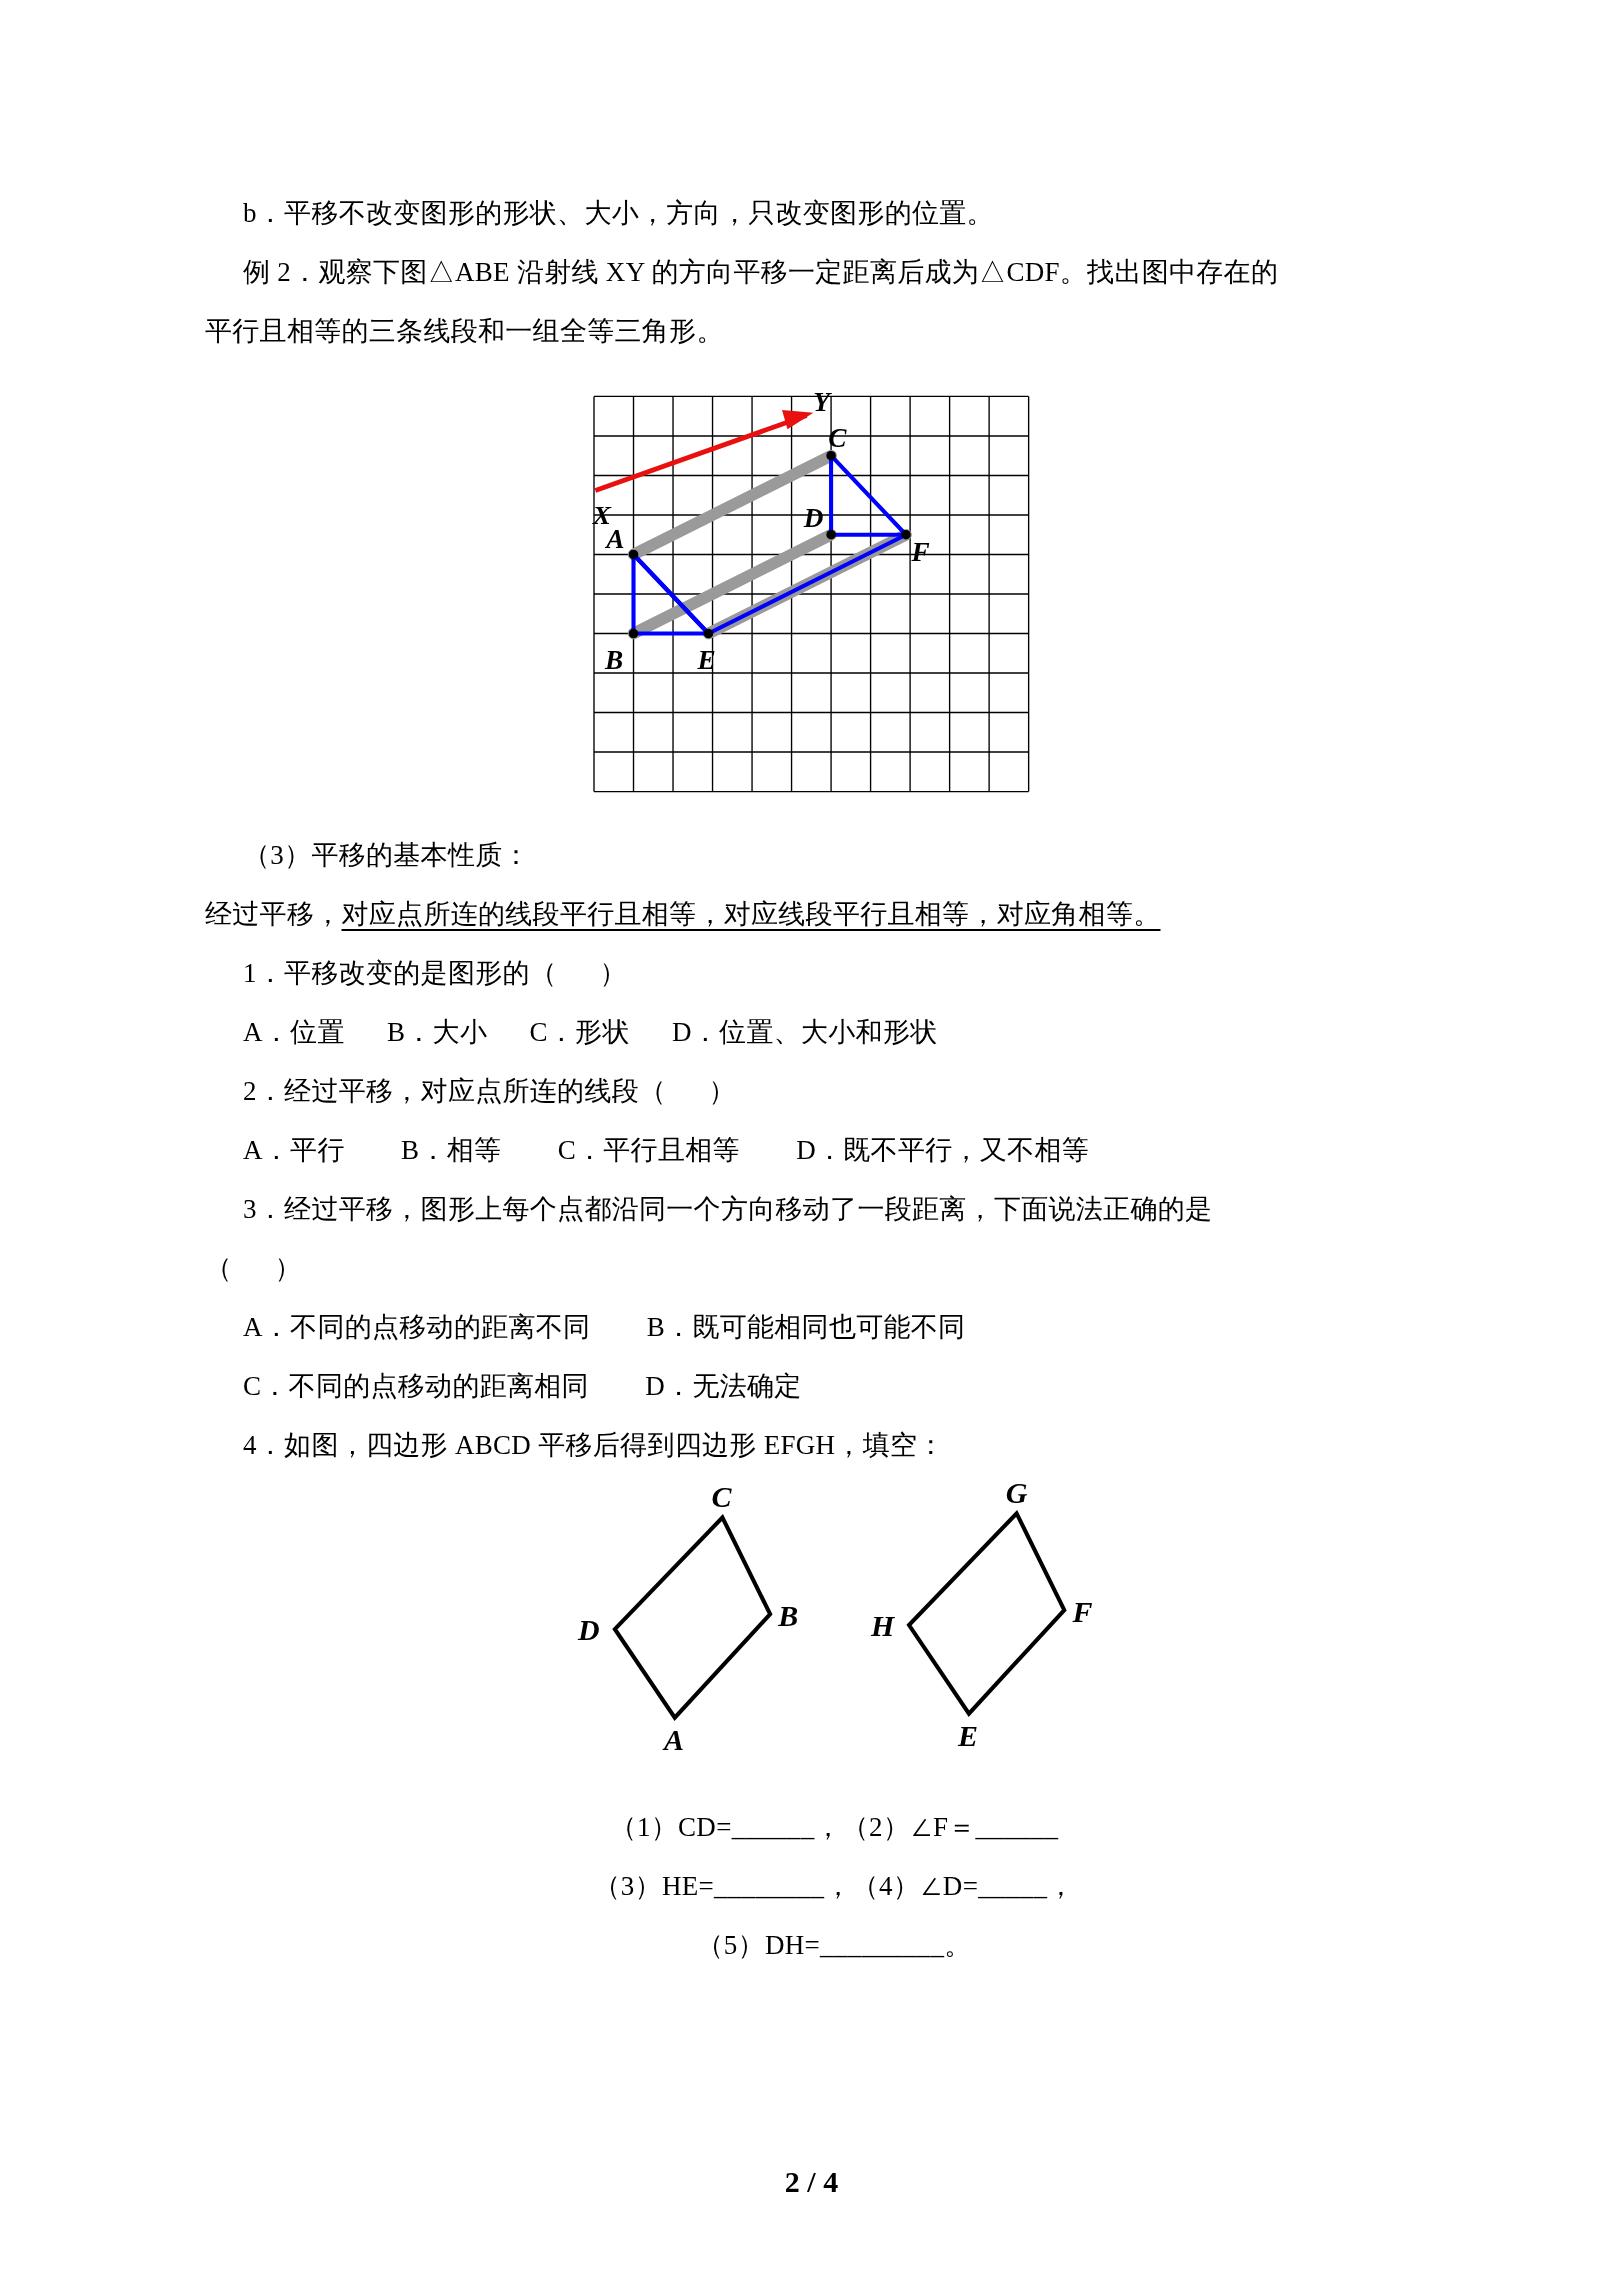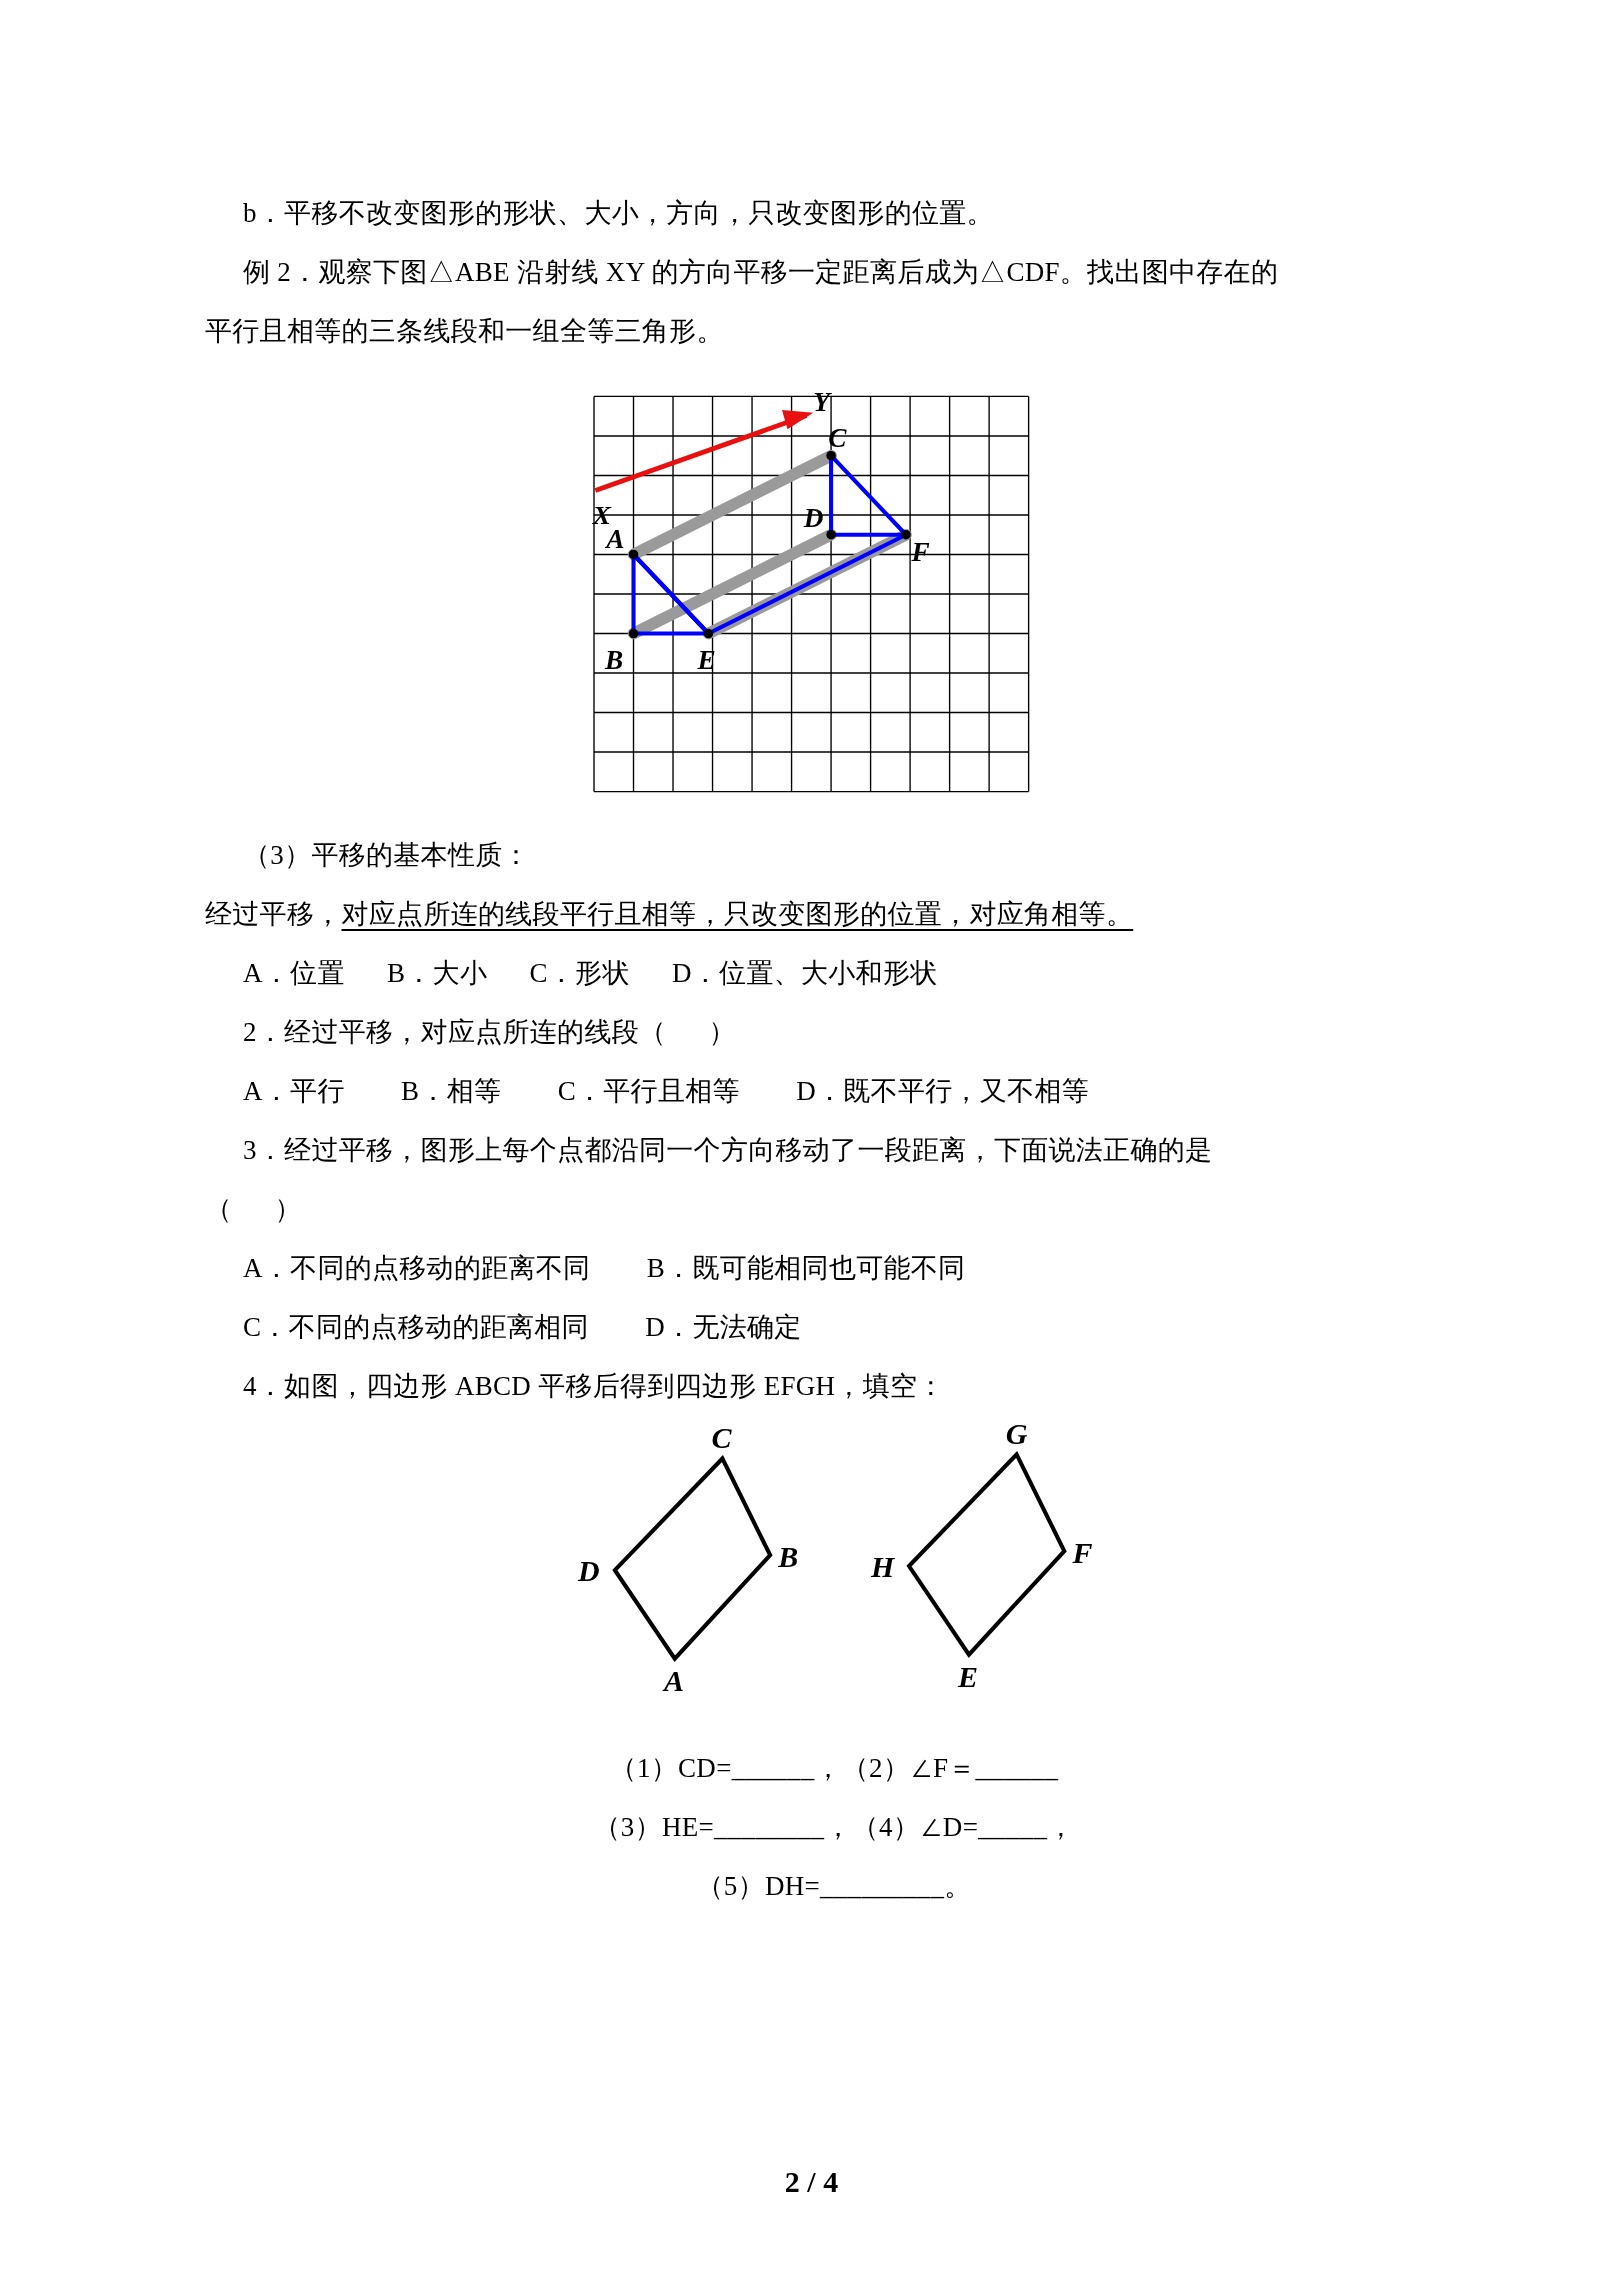--- a/index.html
+++ b/index.html
@@ -153,21 +153,22 @@
             <text x="404" y="104">C</text>
             <text x="368" y="222">D</text>
             <text x="212" y="430">E</text>
             <text x="526" y="272">F</text>
           </g>
         </svg>
       </div>
     </div>
 
     <p class="line indent">（3）平移的基本性质：</p>
-    <p class="line"><span>经过平移，</span><span class="underline-text">对应点所连的线段平行且相等，只改变图形的位置，对应角相等。</span></p>
+    <p class="line"><span>经过平移，</span><span class="underline-text">对应点所连的线段平行且相等，对应线段平行且相等，对应角相等。</span></p>
+    <p class="line indent">1．平移改变的是图形的（      ）</p>
     <p class="line indent">A．位置      B．大小      C．形状      D．位置、大小和形状</p>
     <p class="line indent">2．经过平移，对应点所连的线段（      ）</p>
     <p class="line indent">A．平行        B．相等        C．平行且相等        D．既不平行，又不相等</p>
     <p class="line indent">3．经过平移，图形上每个点都沿同一个方向移动了一段距离，下面说法正确的是</p>
     <p class="line">（      ）</p>
     <p class="line indent">A．不同的点移动的距离不同        B．既可能相同也可能不同</p>
     <p class="line indent">C．不同的点移动的距离相同        D．无法确定</p>
     <p class="line indent">4．如图，四边形 ABCD 平移后得到四边形 EFGH，填空：</p>
 
     <div class="fig2-wrap">

